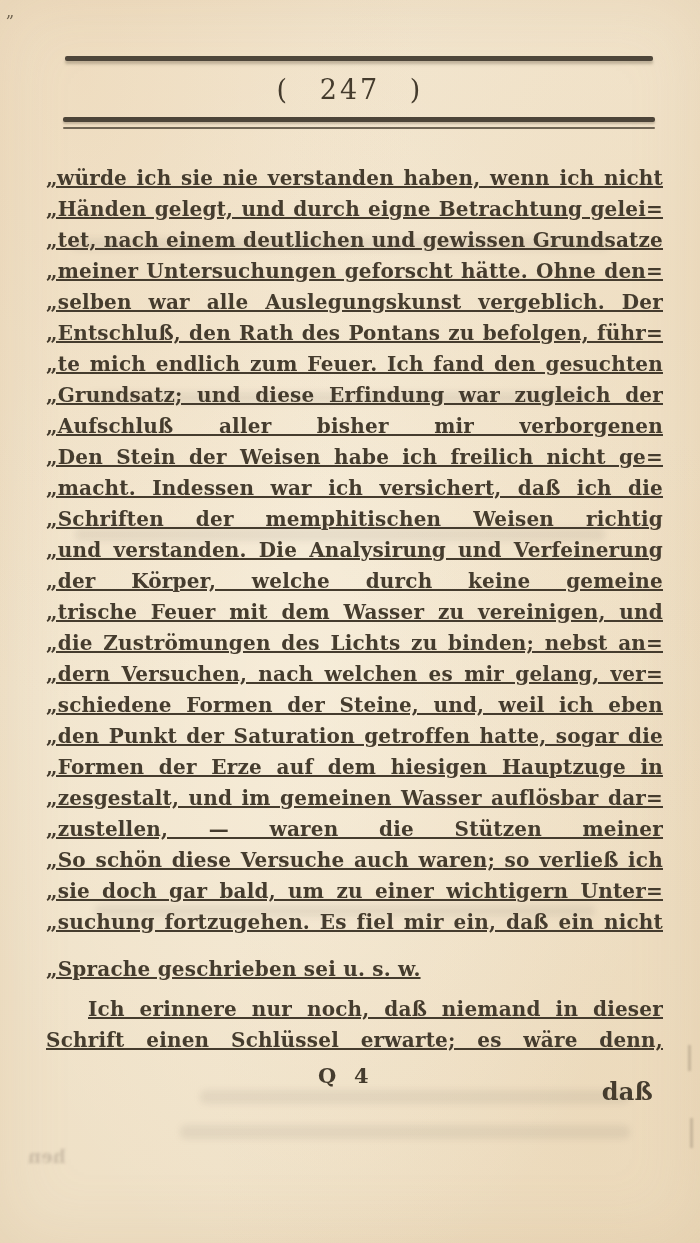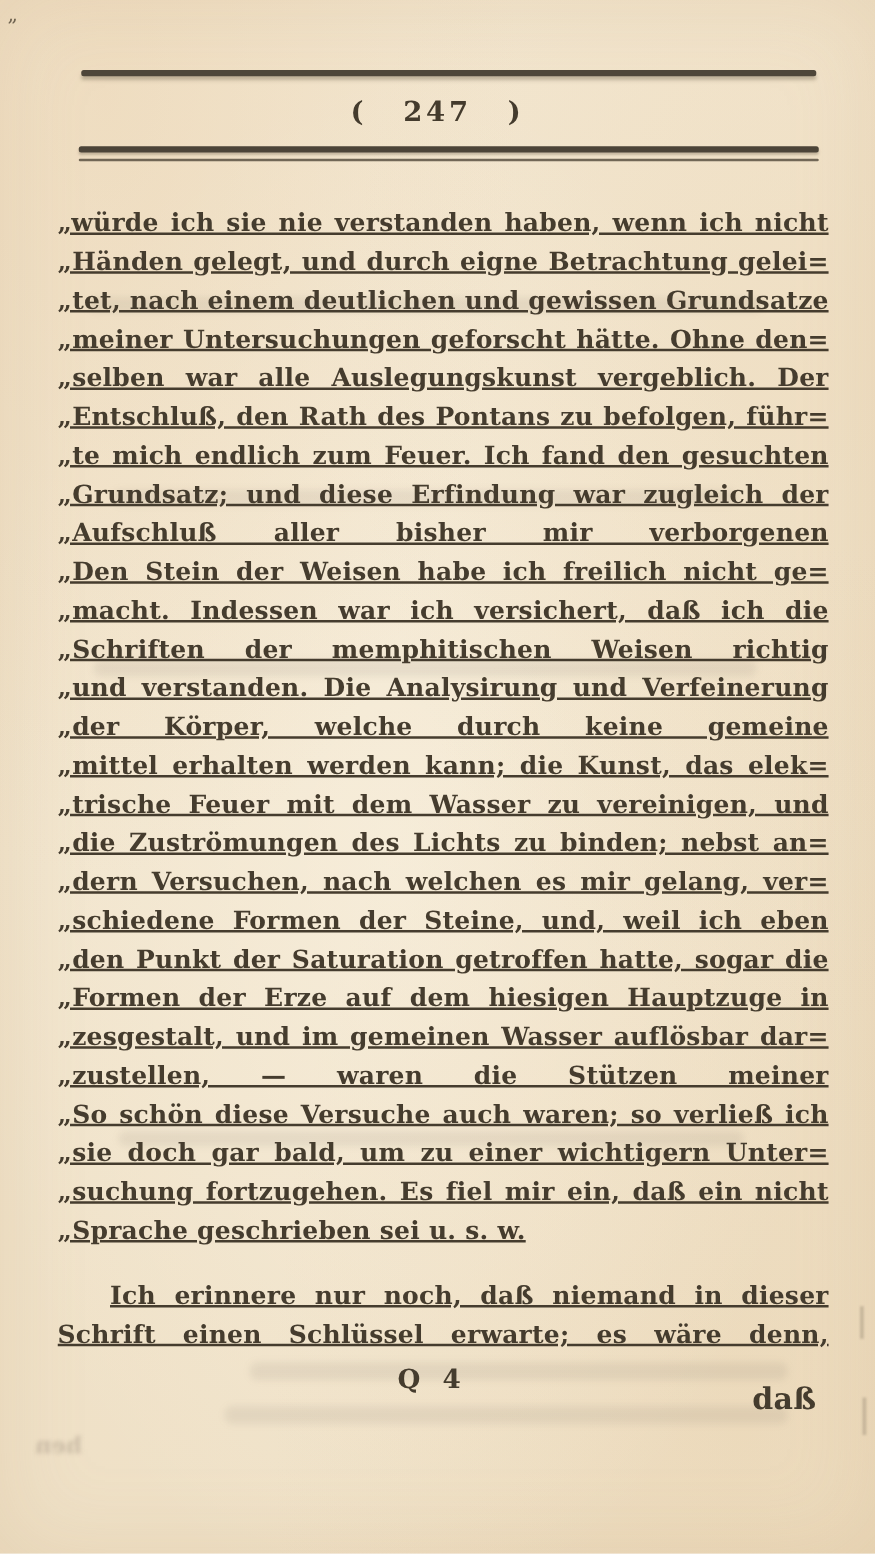--- a/index.html
+++ b/index.html
@@ -20,38 +20,38 @@
   }
   
   .rule-top{
     position:absolute;left:65px;top:56px;width:588px;height:5px;
     background:#4e463a;border-radius:2px;
     box-shadow:0 3px 3px rgba(95,82,62,0.35);
   }
   .pagenum{
     position:absolute;left:0;top:72px;width:700px;height:36px;
     line-height:36px;text-align:center;
-    font-size:22px;font-weight:bold;letter-spacing:3px;word-spacing:18px;
+    font-size:27px;font-weight:normal;letter-spacing:3px;word-spacing:18px;
     color:#443b2d;
   }
   .rule-double{position:absolute;left:63px;top:117px;width:592px;}
   .rd-thick{height:5px;background:#4c4438;border-radius:2px;box-shadow:0 2px 2px rgba(95,82,62,0.30);}
   .rd-thin{height:2px;background:#5a5142;margin-top:5px;border-radius:1px;opacity:0.85;}
   
   .body{
     position:absolute;left:46px;top:163px;width:617px;
     font-size:20px;font-weight:bold;line-height:31px;
     letter-spacing:0.2px;color:#453c2e;
   }
   .tl{
     height:31px;overflow:hidden;
     text-align:justify;text-align-last:justify;text-decoration:underline;
   }
-  .tl.end{text-align-last:left;}
-  .para2{margin-top:21px;}
+  .tl.end{text-align-last:left;margin-top:16px;}
+  .para2{margin-top:9px;}
   .tl.indent{text-indent:42px;}
   .footer{position:relative;height:31px;margin-top:4px;}
   .sig{position:absolute;left:272px;top:0;font-size:21px;word-spacing:10px;text-align:center;}
   .catch{position:absolute;right:10px;top:16px;font-size:24px;}
   
   .ghost{position:absolute;background:rgba(112,101,88,0.10);filter:blur(3px);border-radius:6px;}
   .ghost-word{
     position:absolute;left:28px;top:1146px;font-size:18px;font-weight:bold;
     color:rgba(110,98,85,0.28);filter:blur(1.5px);transform:scaleX(-1);
   }
@@ -92,21 +92,20 @@
     <div class="tl">„selben war alle Auslegungskunst vergeblich. Der</div>
     <div class="tl">„Entschluß, den Rath des Pontans zu befolgen, führ=</div>
     <div class="tl">„te mich endlich zum Feuer. Ich fand den gesuchten</div>
     <div class="tl">„Grundsatz; und diese Erfindung war zugleich der</div>
     <div class="tl">„Aufschluß aller bisher mir verborgenen Hieroglyphen.</div>
     <div class="tl">„Den Stein der Weisen habe ich freilich nicht ge=</div>
     <div class="tl">„macht. Indessen war ich versichert, daß ich die</div>
     <div class="tl">„Schriften der memphitischen Weisen richtig erkläret</div>
     <div class="tl">„und verstanden. Die Analysirung und Verfeinerung</div>
     <div class="tl">„der Körper, welche durch keine gemeine Auflösungs=</div>
-    <div class="tl">„mittel erhalten werden kann; die Kunst, das elek=</div>
     <div class="tl">„trische Feuer mit dem Wasser zu vereinigen, und</div>
     <div class="tl">„die Zuströmungen des Lichts zu binden; nebst an=</div>
     <div class="tl">„dern Versuchen, nach welchen es mir gelang, ver=</div>
     <div class="tl">„schiedene Formen der Steine, und, weil ich eben</div>
     <div class="tl">„den Punkt der Saturation getroffen hatte, sogar die</div>
     <div class="tl">„Formen der Erze auf dem hiesigen Hauptzuge in Sal=</div>
     <div class="tl">„zesgestalt, und im gemeinen Wasser auflösbar dar=</div>
     <div class="tl">„zustellen, — waren die Stützen meiner Ueberzeugung.</div>
     <div class="tl">„So schön diese Versuche auch waren; so verließ ich</div>
     <div class="tl">„sie doch gar bald, um zu einer wichtigern Unter=</div>

